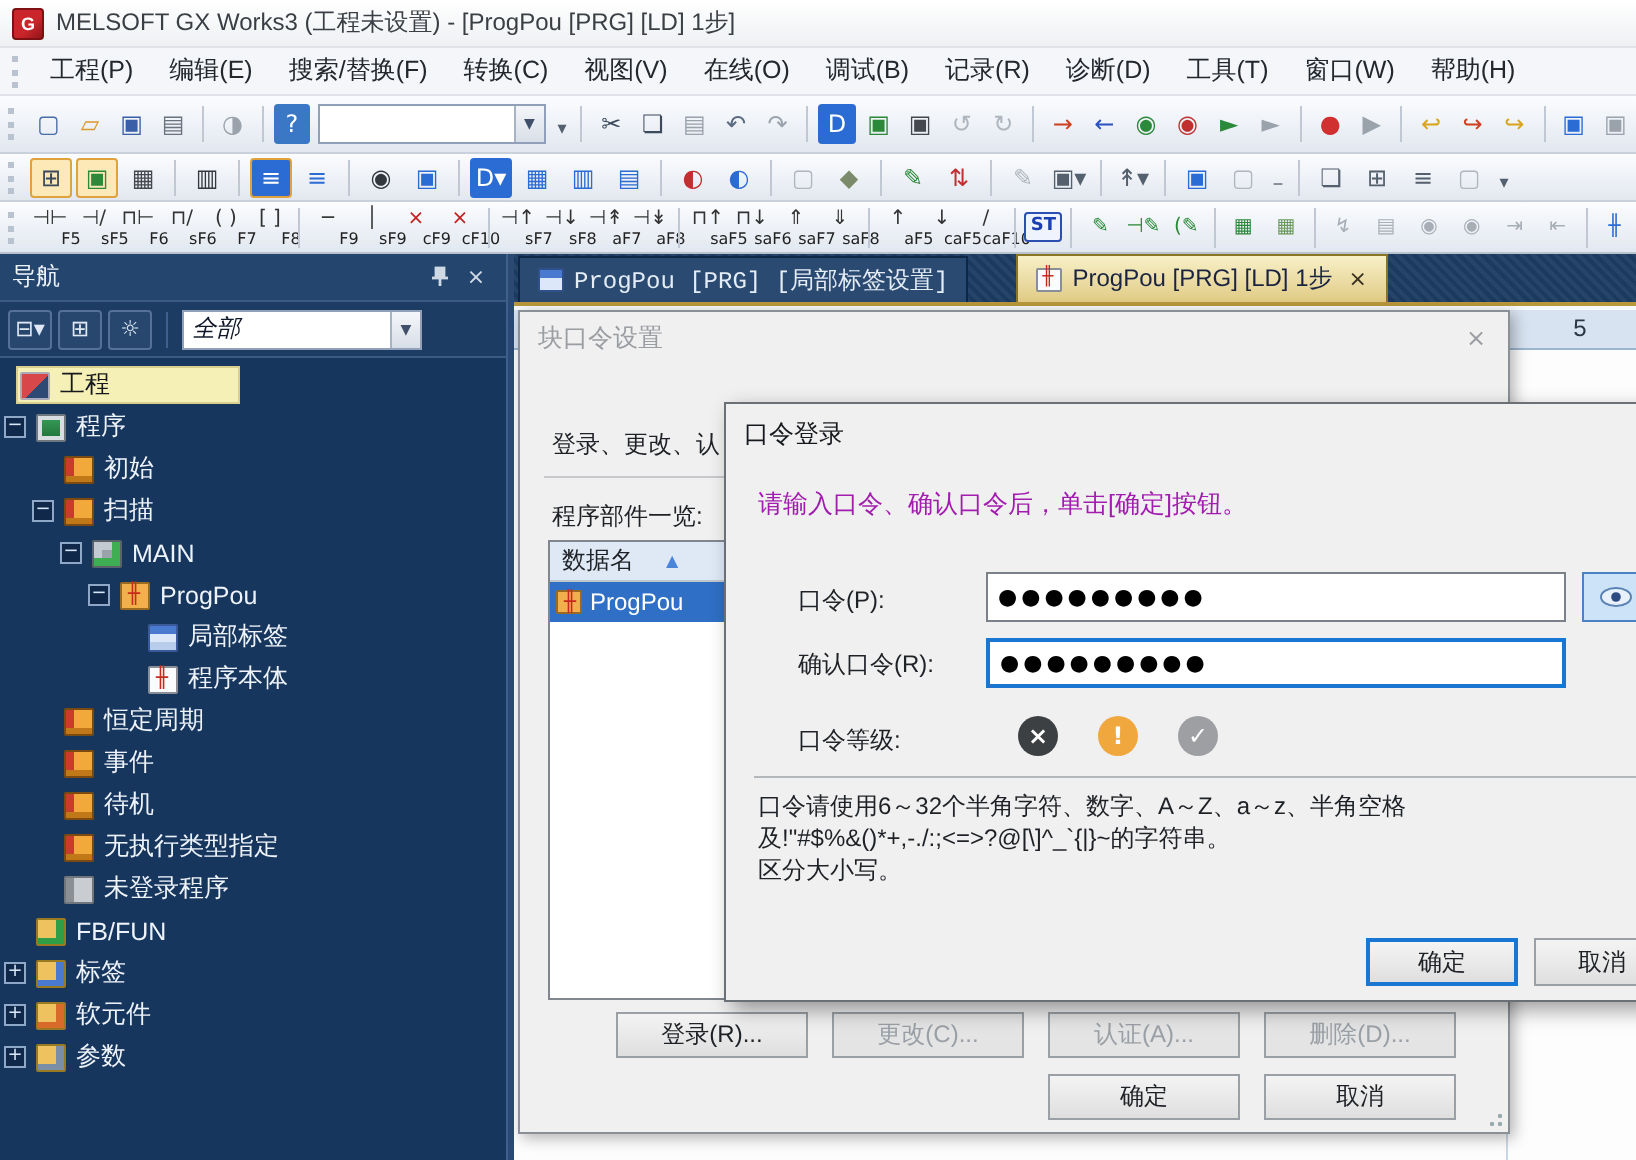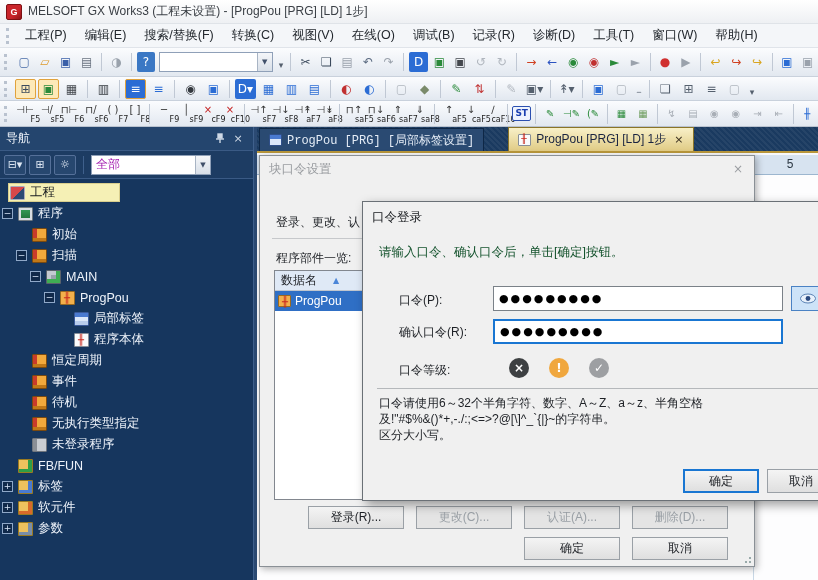--- a/index.html
+++ b/index.html
@@ -18,21 +18,21 @@
   .menu-item { padding:3px 9px; color:#23282e; font-size:12.5px; cursor:default; }
 
   
   .tbar { display:flex; align-items:center; background:linear-gradient(#fbfcfe,#e2e8f0); border-bottom:1px solid #c9d1dc; padding-left:2px; }
   .tb1 { height:29px; } .tb2 { height:24px; } .tb3 { height:26px; border-bottom:1px solid #b9c2cf; }
   .tbi { width:21px; height:20px; display:inline-flex; align-items:center; justify-content:center; font-size:12px; border:1px solid transparent; border-radius:2px; margin:0 1px; font-family:"DejaVu Sans",sans-serif; }
   .tbi.act { background:#fde9b8; border-color:#e0a23c; }
   .tbsep { width:1px; height:18px; background:#c0c8d4; margin:0 4px; }
   .tbovf { width:12px; height:20px; display:inline-flex; align-items:flex-end; justify-content:center; color:#55606e; font-size:9px; padding-bottom:2px; }
   .combo { width:128px; height:20px; background:#fff; border:1px solid #8fa0b8; display:flex; align-items:center; margin:0 3px; }
-  .combo-val { flex:1; padding-left:4px; font-size:12px; color:#a21caf; }
+  .combo-val { flex:1; padding-left:4px; font-size:12px; color:#0f172a;font-style:italic; }
   .combo-btn { width:15px; height:100%; background:linear-gradient(#f4f6f9,#d8dfe8); border-left:1px solid #a8b4c4; font-size:7px; color:#40506a; display:flex; align-items:center; justify-content:center; }
 
   
   .lcell { width:22px; height:24px; display:inline-flex; flex-direction:column; align-items:center; justify-content:center; margin:0; }
   .lsym { font-size:10px; line-height:11px; color:#333; font-family:"DejaVu Sans",sans-serif; white-space:nowrap; }
   .llbl { font-size:8px; line-height:9px; color:#222; font-family:"DejaVu Sans",sans-serif;padding-left:21px; }
   .lsep { width:1px; height:20px; background:#c0c8d4; margin:0 3px; align-self:center; }
   .lst .lsym { border:1px solid #2b4fb0; color:#1a3fb0; font-weight:bold; font-size:9px; padding:1px 2px; border-radius:2px; background:#eef3fd; }
 
   
@@ -114,21 +114,21 @@
   .btn { position:absolute; height:23px; background:linear-gradient(#f4f4f4,#dfdfdf); border:1px solid #9aa0a6; text-align:center; font-size:12px; color:#1e2126; display:flex; align-items:center; justify-content:center; }
   .btn[data-disabled="true"] { color:#9aa0a6; background:#e4e4e4; }
   .bd-btn0{left:48px;top:350px;width:96px;} .bd-btn1{left:156px;top:350px;width:96px;}
   .bd-btn2{left:264px;top:350px;width:96px;} .bd-btn3{left:372px;top:350px;width:96px;}
   .bd-ok{left:264px;top:381px;width:96px;} .bd-cancel{left:372px;top:381px;width:96px;}
   .grip-dots { position:absolute; right:2px; bottom:2px; width:8px; height:8px; background:radial-gradient(circle at 2px 6px,#9aa 1px,transparent 1.2px),radial-gradient(circle at 6px 6px,#9aa 1px,transparent 1.2px),radial-gradient(circle at 6px 2px,#9aa 1px,transparent 1.2px); }
 
   .dlg-pw { left:102px; top:45px; width:482px; height:300px; box-shadow:4px 4px 10px rgba(0,0,0,.38); border-color:#6a7076; }
   .dlg-pw .dlg-title { height:30px; color:#15181c; }
   .dlg-pw .dlg-close { color:#222; font-size:13px; }
-  .pw-instr { position:absolute; left:16px; top:42px; color:#14532d; font-size:12.5px; }
+  .pw-instr { position:absolute; left:16px; top:42px; color:#a21caf; font-size:12.5px; }
   .pw-label { position:absolute; left:36px; color:#1e2126; }
   .pw-input { position:absolute; left:130px; width:290px; height:25px; background:#fff; border:1px solid #7a8188; font-size:11px; letter-spacing:2px; padding:0 5px; font-family:"DejaVu Sans",sans-serif; color:#000; }
   .pw-input.focus { border:2px solid #1976d2; }
   .eye-btn { position:absolute; left:428px; top:84px; width:34px; height:25px; background:#cde3f8; border:1px solid #4a82c4; display:flex; align-items:center; justify-content:center; }
   .lvl { width:20px; height:20px; border-radius:50%; color:#fff; font-size:12px; font-weight:bold; display:inline-flex; align-items:center; justify-content:center; margin-right:20px; font-family:"DejaVu Sans",sans-serif; }
   .pw-levels { position:absolute; left:146px; top:156px; display:flex; }
   .pw-hr { position:absolute; left:14px; right:14px; top:186px; border-top:1px solid #b5b8bb; }
   .pw-note { position:absolute; left:16px; top:193px; color:#1e2126; font-size:12px; line-height:16px; }
   .pw-ok { left:320px; top:267px; width:76px; height:24px; border:2px solid #1976d2; }
   .pw-cancel { left:404px; top:267px; width:68px; height:24px; }

